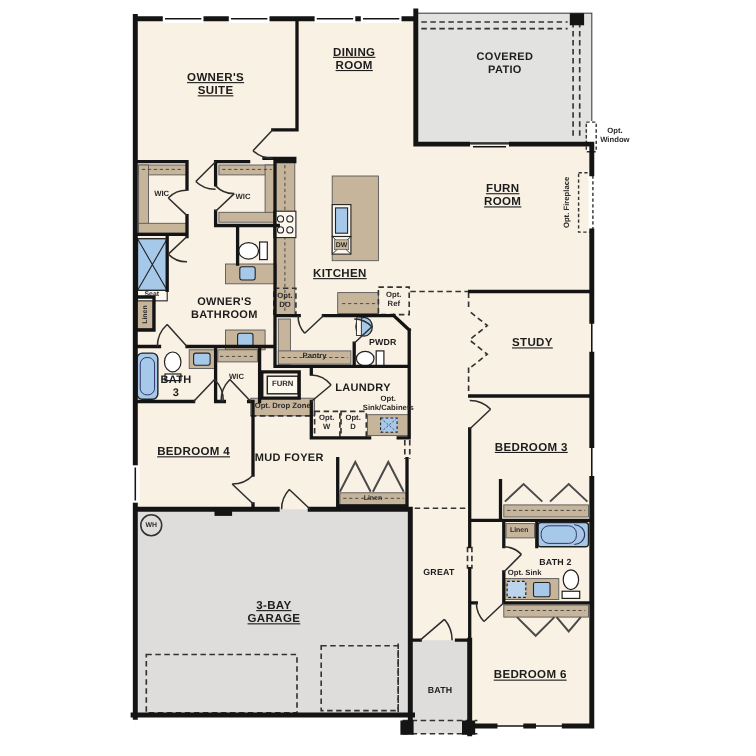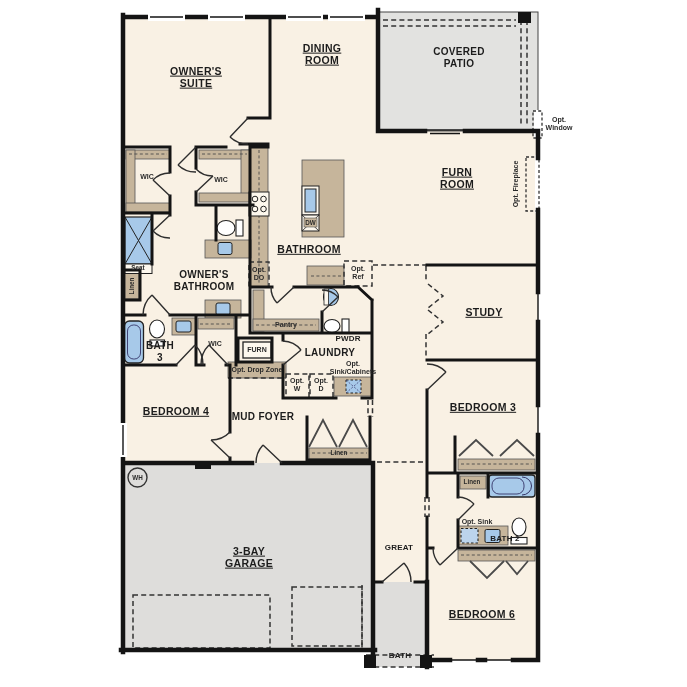--- a/index.html
+++ b/index.html
@@ -2,21 +2,21 @@
 <html><head>
 <meta charset="utf-8">
 <style>
   html,body{margin:0;padding:0;background:#ffffff;}
   #stage{position:relative;width:687px;height:687px;background:#ffffff;overflow:hidden;
          font-family:"Liberation Sans", sans-serif;}
   #plan-svg{position:absolute;left:0;top:0;}
   .lbl{position:absolute;transform:translate(-50%,-50%);text-align:center;
        color:#1c1c1c;font-weight:bold;font-size:10px;line-height:1.18;letter-spacing:.3px;}
   .lbl.big{font-size:10.5px;text-decoration:underline;}
-  .lbl.md{font-size:8px;letter-spacing:.2px;margin-top:28px;}
+  .lbl.md{font-size:8px;letter-spacing:.2px;}
   .lbl.sm{font-size:7px;font-weight:600;color:#2b2b2b;letter-spacing:0;}
   .lbl.xs{font-size:6.3px;font-weight:600;color:#2b2b2b;letter-spacing:0;}
   .lbl.vert{transform:translate(-50%,-50%) rotate(-90deg);}
 </style>
 </head>
 <body>
 
 <div id="stage">
 
 <svg id="plan-svg" width="687" height="687" viewBox="0 0 687 687">
@@ -208,21 +208,21 @@
   <rect x="518" y="12" width="13" height="11" fill="#141414"></rect>
   <rect x="195" y="462" width="16" height="7" fill="#141414"></rect>
   <rect x="364" y="655" width="12" height="13" fill="#141414"></rect>
   <rect x="420" y="655" width="12" height="13" fill="#141414"></rect>
 </svg>
 
 <div class="lbl big" style="left:196px;top:77px;width:70px">OWNER'S SUITE</div>
 <div class="lbl big" style="left:322px;top:54px;width:55px">DINING ROOM</div>
 <div class="lbl" style="left:459px;top:58px;width:62px">COVERED PATIO</div>
 <div class="lbl big" style="left:457px;top:178px;width:55px">FURN ROOM</div>
-<div class="lbl big" style="left:309px;top:249px;width:90px">BATHROOM</div>
+<div class="lbl big" style="left:309px;top:249px;width:90px">KITCHEN</div>
 <div class="lbl big" style="left:484px;top:312px;width:70px">STUDY</div>
 <div class="lbl" style="left:204px;top:281px;width:75px">OWNER'S BATHROOM</div>
 <div class="lbl" style="left:160px;top:352px;width:32px">BATH 3</div>
 <div class="lbl big" style="left:176px;top:411px;width:95px">BEDROOM 4</div>
 <div class="lbl" style="left:263px;top:417px;width:85px">MUD FOYER</div>
 <div class="lbl" style="left:330px;top:353px;width:80px">LAUNDRY</div>
 <div class="lbl md" style="left:348px;top:311px;width:45px">PWDR</div>
 <div class="lbl sm" style="left:286px;top:325px;width:45px">Pantry</div>
 <div class="lbl big" style="left:483px;top:407px;width:95px">BEDROOM 3</div>
 <div class="lbl md" style="left:399px;top:520px;width:50px">GREAT</div>

